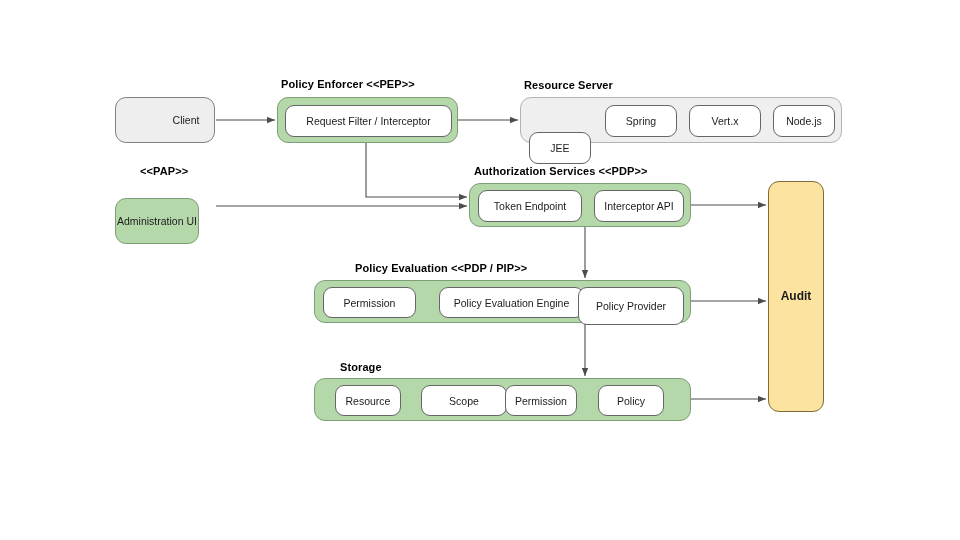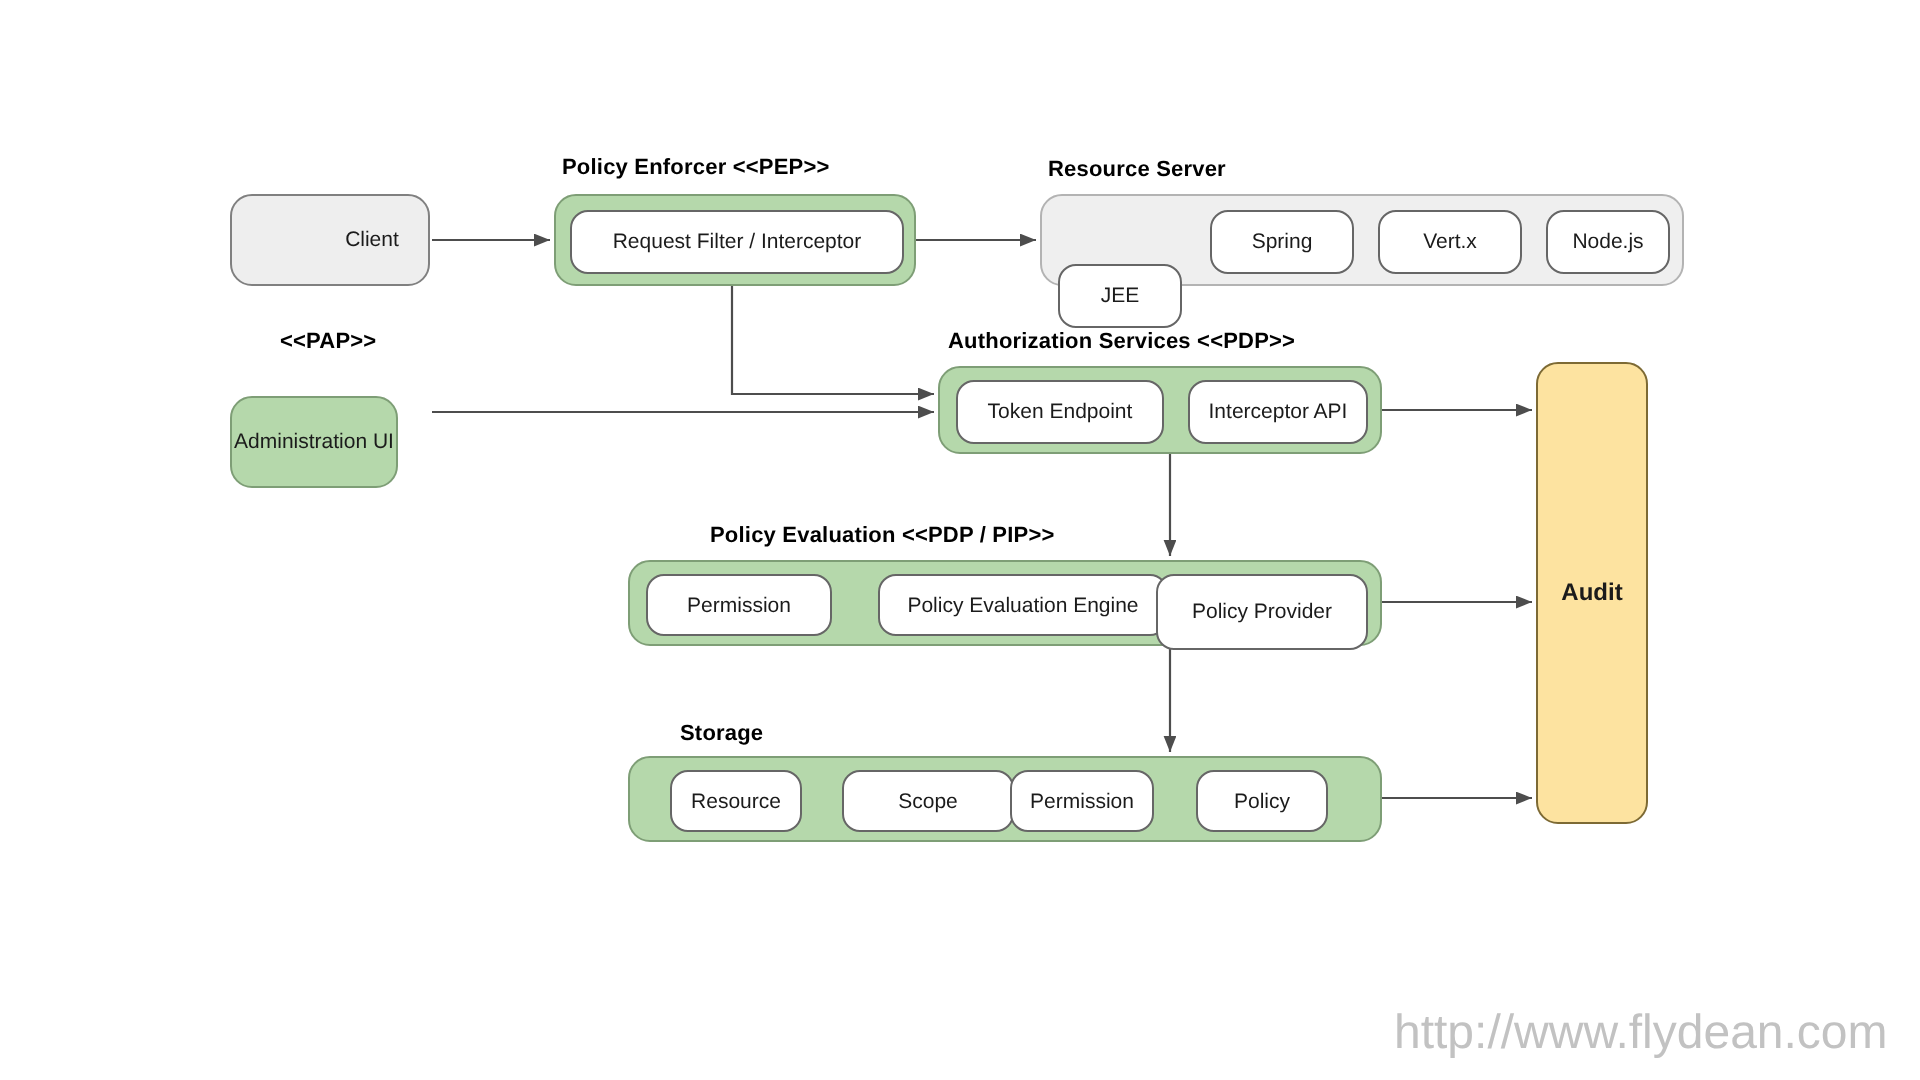--- a/index.html
+++ b/index.html
@@ -201,15 +201,14 @@
     </div>
     <div class="leaf" style="left:283px; top:6px; width:66px; height:31px;">
       <span>Policy</span>
     </div>
   </div>
 
   <div class="node plain-amber" style="left:768px; top:181px; width:56px; height:231px;">
     <span>Audit</span>
   </div>
 
-  <div class="watermark" style="left:697px; top:503px;">http://www.flydean.com</div>
 
 </div>
 
 </body></html>

